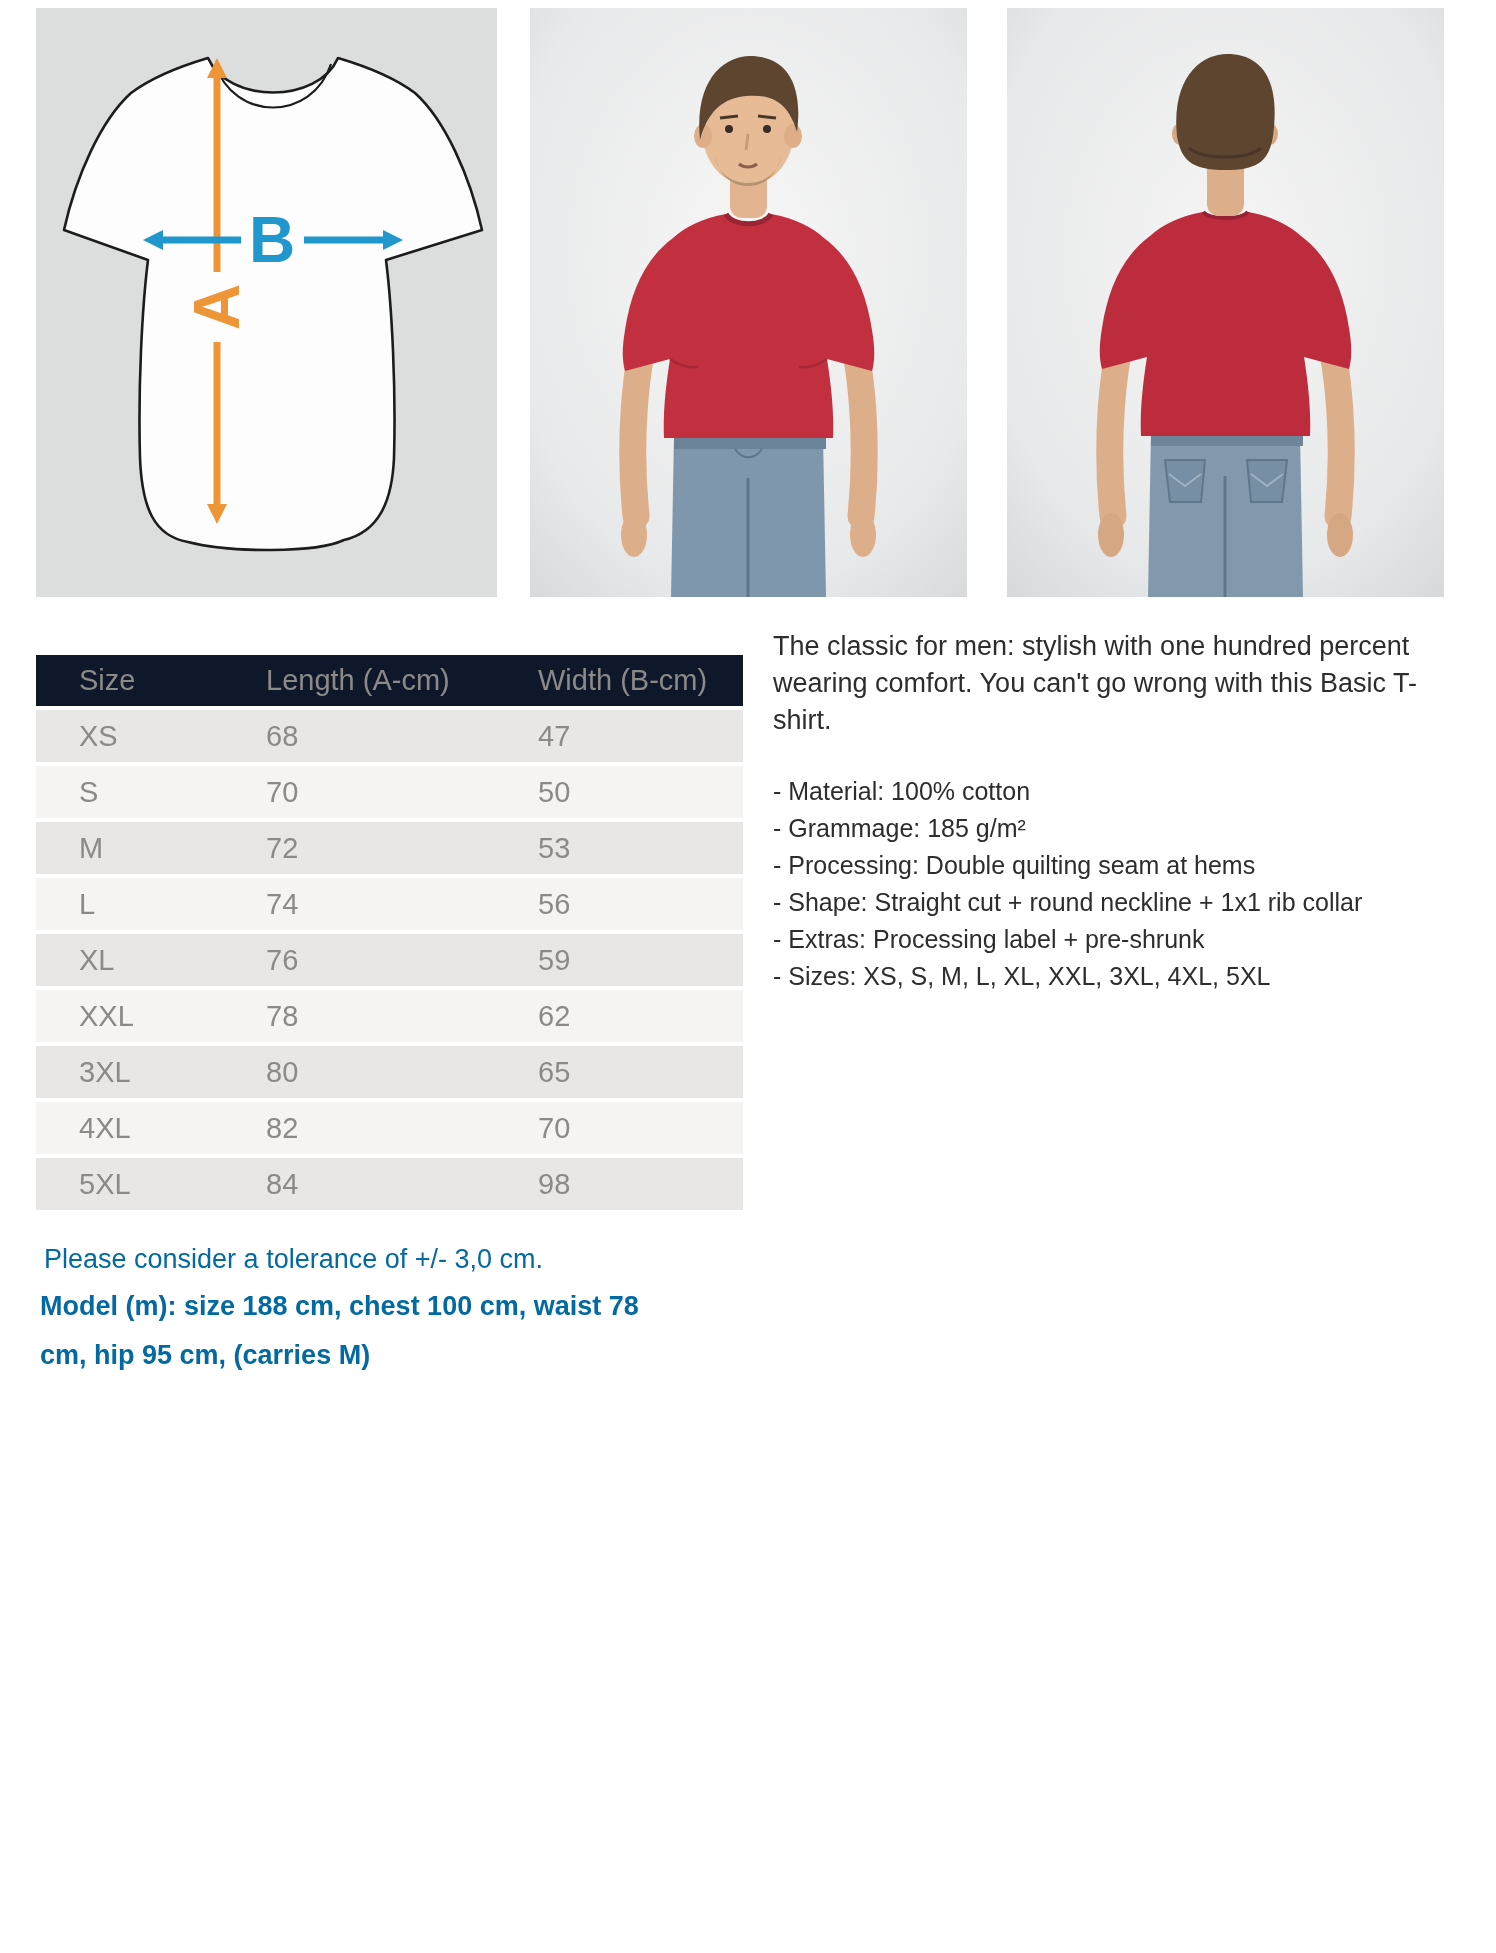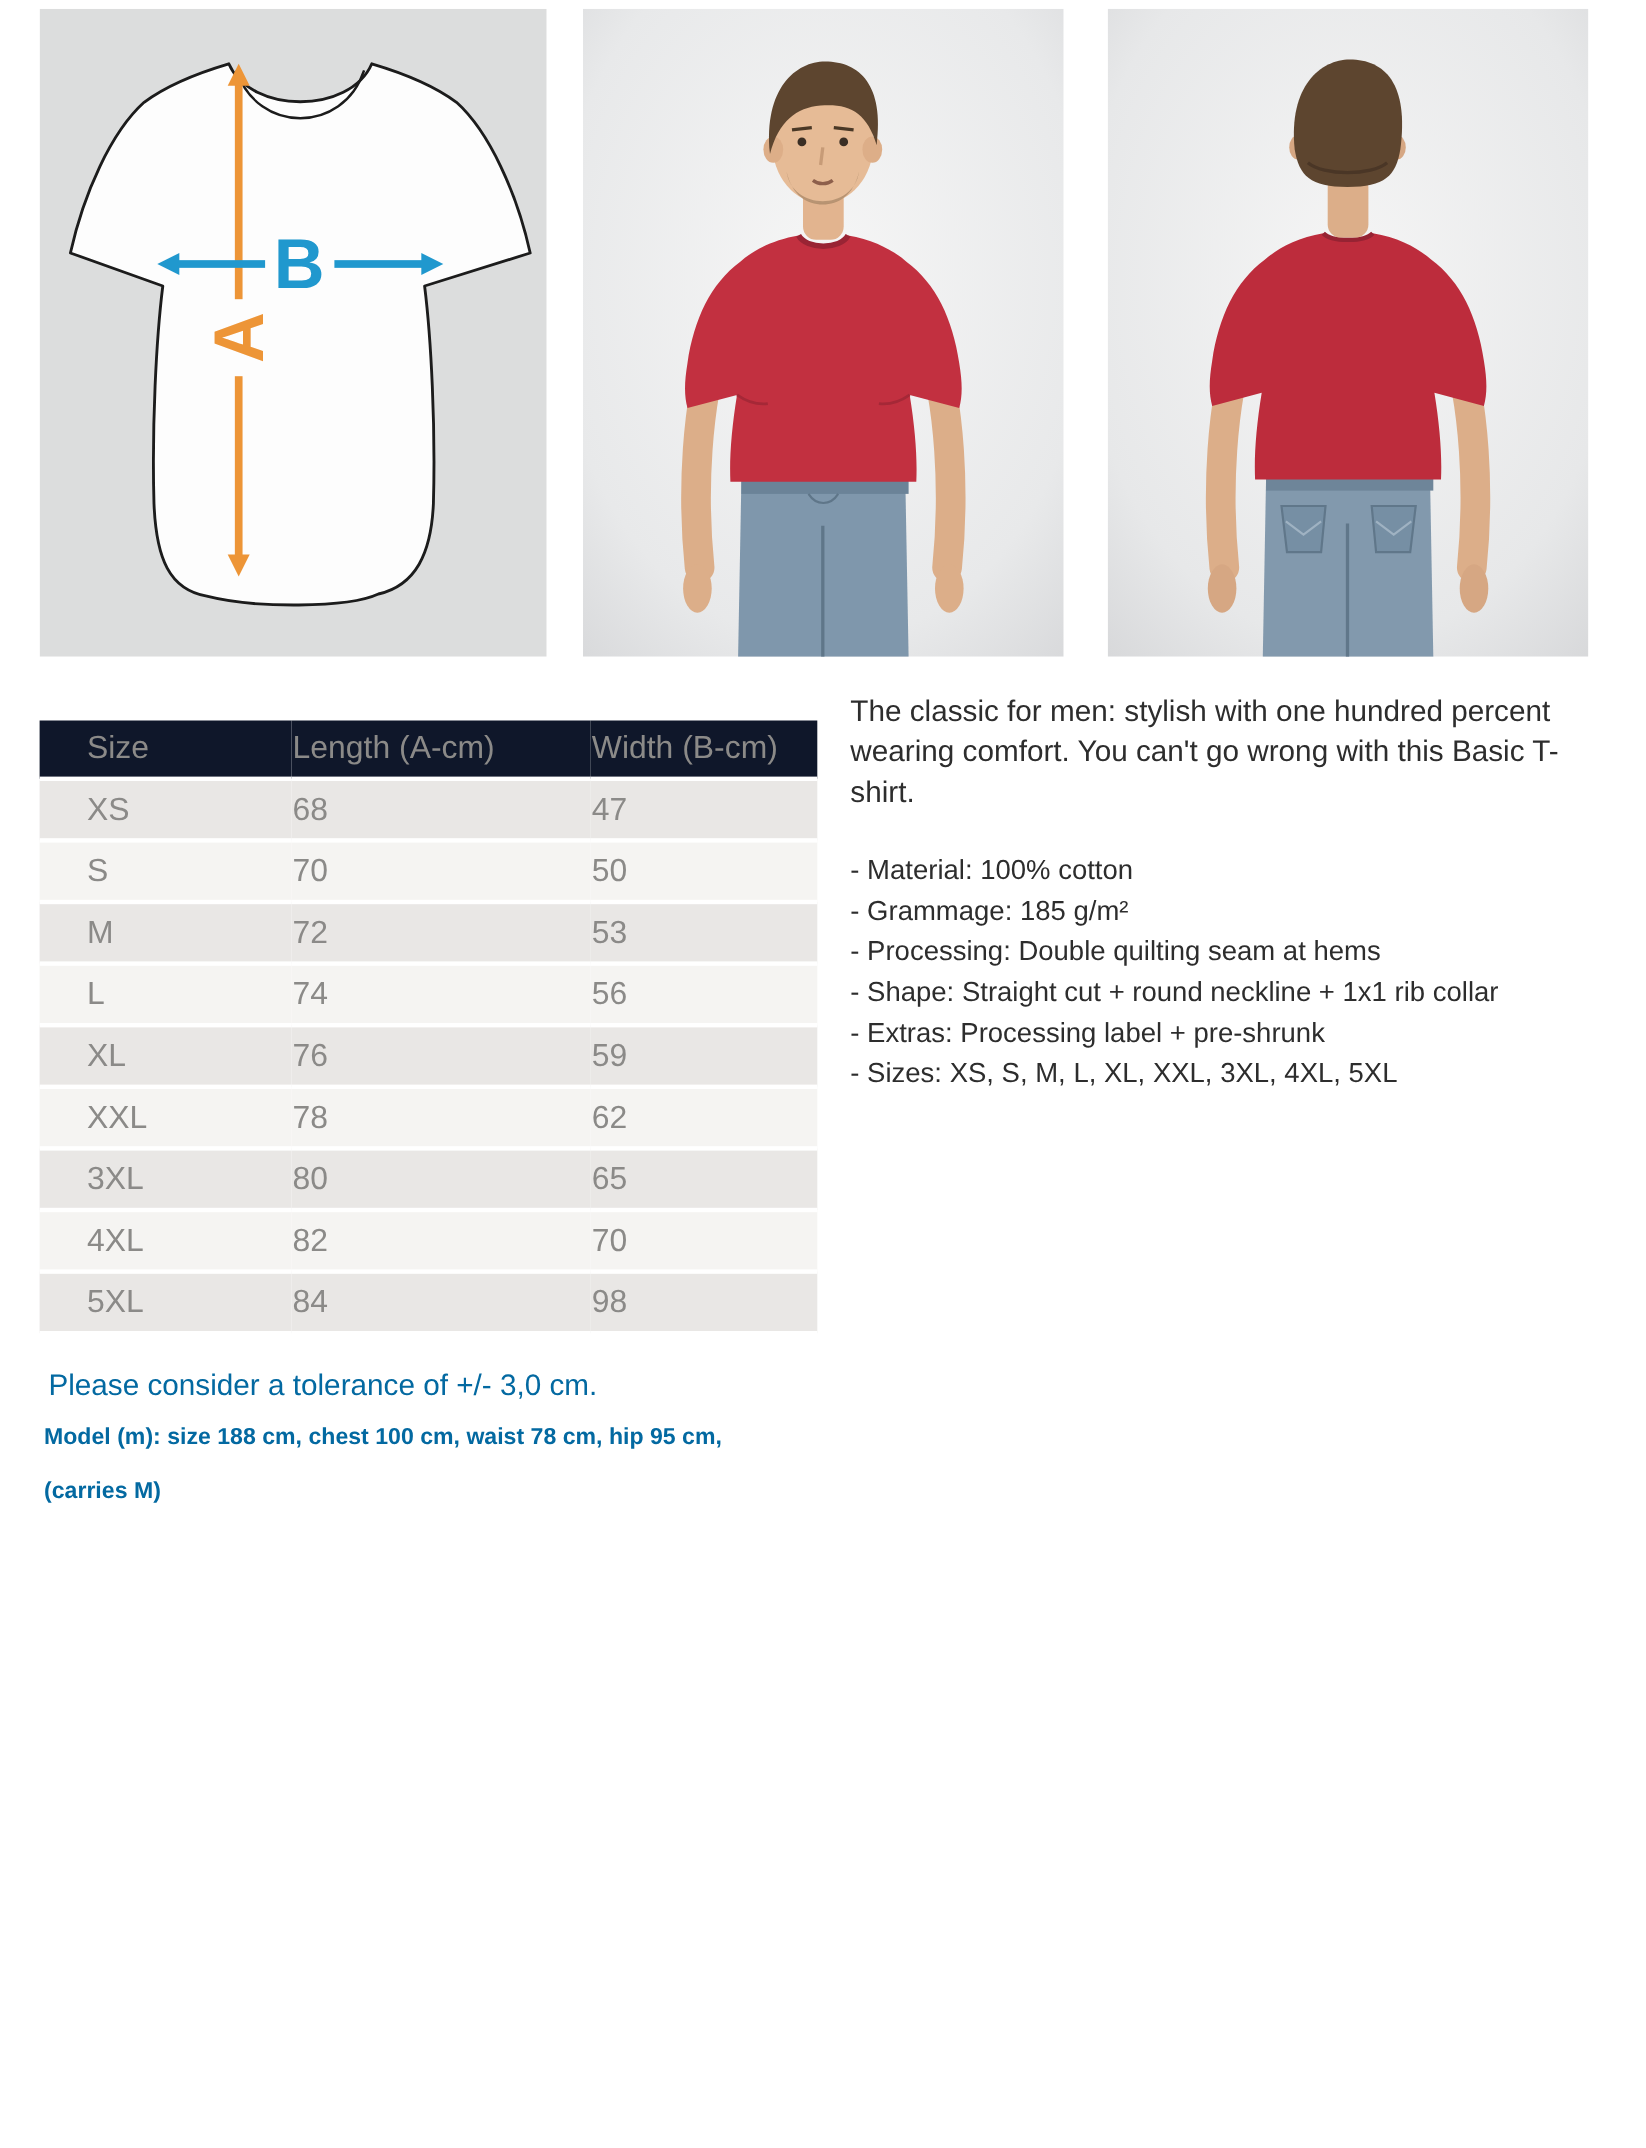--- a/index.html
+++ b/index.html
@@ -30,21 +30,21 @@
 
   
   #description{position:absolute;left:773px;top:628px;width:700px;color:#2d2d2d;}
   .desc-intro{width:660px;font-size:27px;line-height:37px;}
   .desc-bullets{margin-top:34px;font-size:25px;line-height:37px;}
   .desc-bullets .bullet{white-space:nowrap;}
 
   
   #notes{position:absolute;left:40px;top:1240px;width:700px;color:#0369a1;}
   .note-tolerance{font-size:27px;line-height:38px;padding-left:4px;}
-  .note-model{font-size:21px;font-weight:bold;line-height:49px;width:650px;margin-top:4px;}
+  .note-model{font-size:27px;font-weight:bold;line-height:49px;width:650px;margin-top:4px;}
 </style>
 </head>
 <body>
 
 <div class="panel" id="diagram-panel">
   <svg viewBox="0 0 461 589" width="461" height="589">
     <rect x="0" y="0" width="461" height="589" fill="#dcdddd"></rect>
 
     <path d="M 172,50
          C 145,58 115,70 95,85

